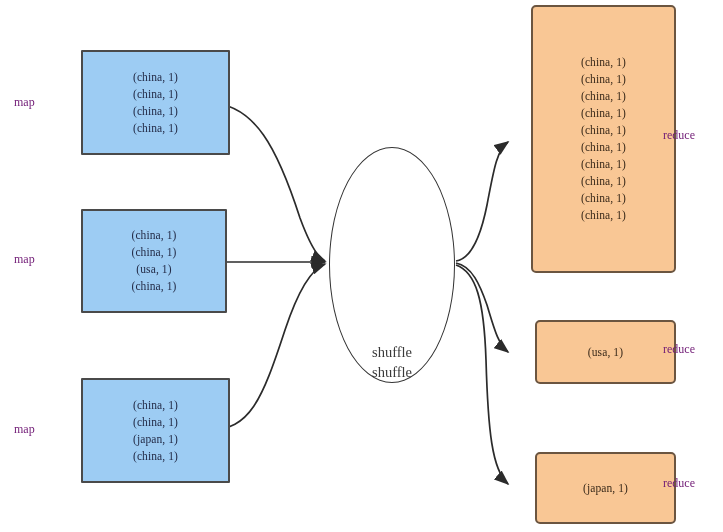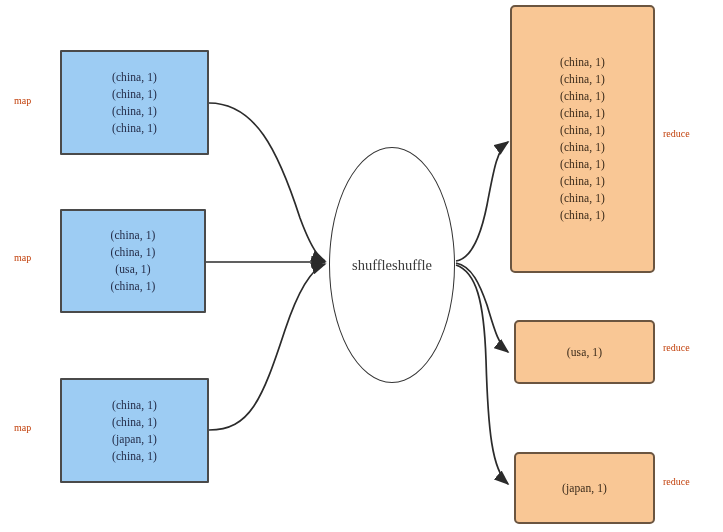--- a/index.html
+++ b/index.html
@@ -23,20 +23,21 @@
     height: 532px;
     pointer-events: none;
   }
   .node {
     position: absolute;
     box-sizing: border-box;
     display: flex;
     flex-direction: column;
     align-items: center;
     justify-content: center;
+    margin-left: 21px;
   }
   .map-node {
     background: #9DCCF3;
     border: 2px solid #4a4a4a;
     border-radius: 1px;
   }
   .reduce-node {
     background: #F9C795;
     border: 2px solid #6b5540;
     border-radius: 5px;
@@ -46,38 +47,38 @@
     font-size: 11.5px;
     line-height: 17px;
     white-space: nowrap;
     letter-spacing: 0.1px;
   }
   .reduce-node .kv-line {
     color: #3a2a1a;
   }
   .side-label {
     position: absolute;
-    color: #c2410c;
-    font-size: 10px;
+    color: #701a75;
+    font-size: 12px;
     white-space: nowrap;
   }
   .shuffle-ellipse {
     position: absolute;
     left: 329px;
     top: 147px;
     width: 126px;
     height: 236px;
     border: 1.6px solid #333333;
     border-radius: 50%;
     background: #ffffff;
     box-sizing: border-box;
     display: flex;
-    flex-direction: row;
+    flex-direction: column;
     align-items: center;
-    justify-content: center;
+    justify-content: flex-end;
   }
   .shuffle-text {
     color: #3a3a3a;
     font-size: 14.5px;
     line-height: 20px;
     text-align: center;
     white-space: nowrap;
   }
 </style>
 </head>

